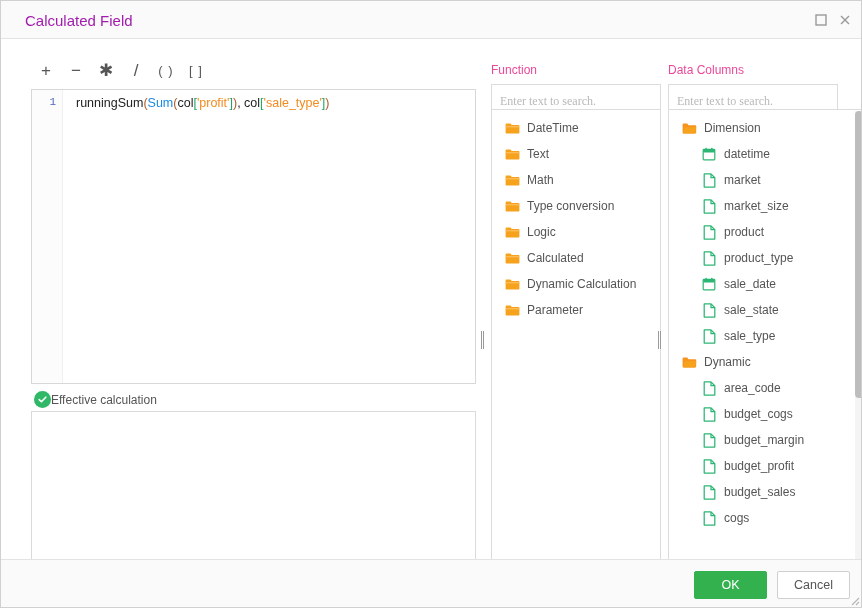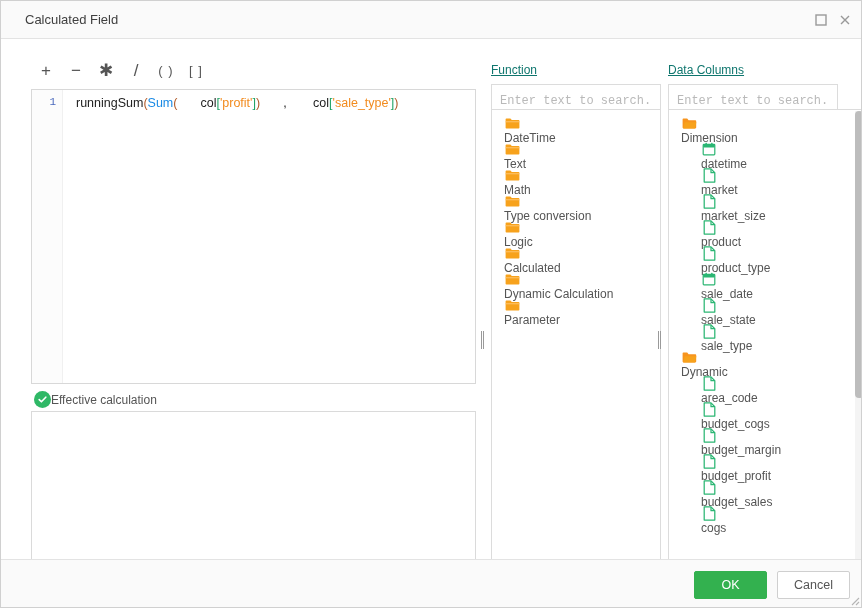--- a/index.html
+++ b/index.html
@@ -31,22 +31,22 @@
     width: 862px;
     height: 38px;
     box-sizing: border-box;
     background: #fafafa;
     border-bottom: 1px solid #e3e3e3;
   }
   .titlebar-text {
     position: absolute;
     left: 24px;
     top: 11px;
-    font-size: 13px;
-    color: #404040;
+    font-size: 15px;
+    color: #a21caf;
     white-space: nowrap;
   }
   .win-btn {
     position: absolute;
     top: 10px;
     width: 18px;
     height: 18px;
     cursor: pointer;
   }
   .win-btn.maximize { right: 33px; }
@@ -121,21 +121,21 @@
     font-family: "Liberation Sans", sans-serif;
     font-size: 12.5px;
     white-space: pre;
     line-height: 17px;
   }
   .tok-fn     { color: #222222; }
   .tok-agg    { color: #1a8ae5; }
   .tok-paren  { color: #b05a28; }
   .tok-brk    { color: #21a366; }
   .tok-str    { color: #f28b1e; }
-  .tok-plain  { color: #222222; margin-left: 23px; }
+  .tok-plain  { color: #222222; }
 
   
   .status-row {
     position: absolute;
     left: 33px;
     top: 352px;
     display: flex;
     align-items: center;
     gap: 0;
     justify-content: flex-end;
@@ -190,58 +190,56 @@
     background: #9a9a9a;
     display: block;
   }
   .splitter .grip i.a { left: 1px; }
   .splitter .grip i.b { left: 3px; }
 
   
   .panel-title {
     position: absolute;
     font-size: 12px;
-    color: #0f766e;
+    color: #ec4899;
     white-space: nowrap;
-    text-decoration: underline;
   }
   .search-box {
     position: absolute;
     height: 25px;
     box-sizing: border-box;
     border: 1px solid #dcdcdc;
     border-bottom: none;
     background: #ffffff;
     padding: 16px 8px;
-    font-family: Liberation Mono, monospace;
+    font-family: Liberation Serif, serif;
     font-size: 12px;
     color: #737373;
     outline: none;
   }
   .search-box::placeholder { color: #b9b9b9; }
 
   .list-box {
     position: absolute;
     box-sizing: border-box;
     border: 1px solid #dcdcdc;
     background: #ffffff;
     overflow: hidden;
   }
   .list-inner {
     position: relative;
     padding-top: 5px;
   }
 
   .tree-item {
     display: flex;
-    align-items: flex-start;
+    align-items: center;
     height: 26px;
     cursor: pointer;
     white-space: nowrap;
-    flex-direction: column;
   }
   .tree-item .ic {
     width: 16px;
     height: 16px;
     flex: 0 0 16px;
     margin-right: 7px;
     display: flex;
     align-items: center;
     justify-content: center;
   }

